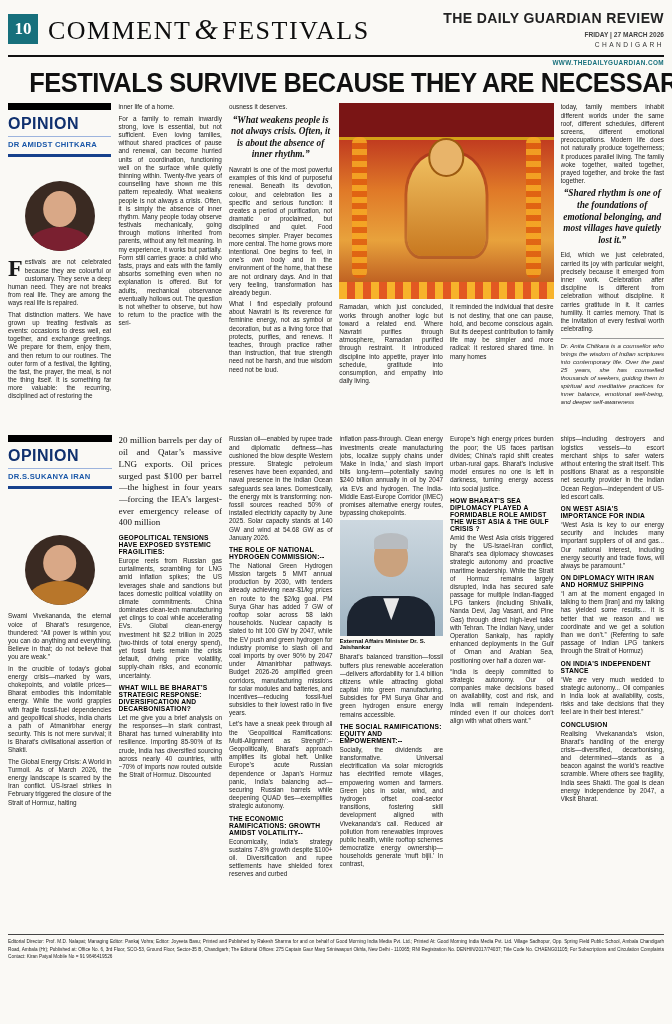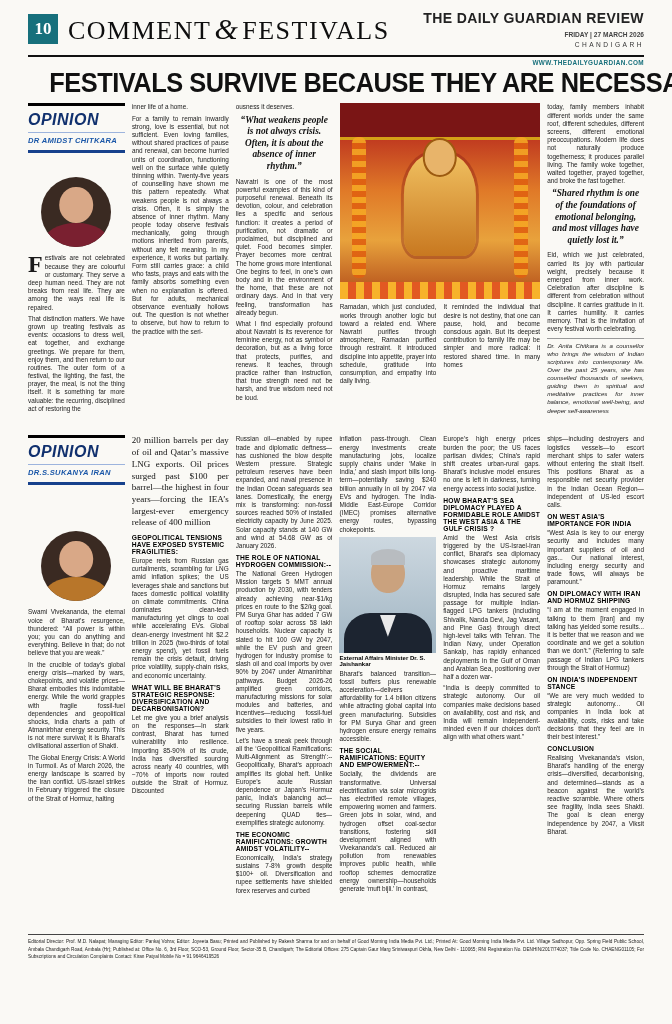--- a/index.html
+++ b/index.html
@@ -1,17 +1,17 @@
 <!DOCTYPE html>
 <html><head>
 <meta charset="utf-8">
 <style>
   html,body{margin:0;padding:0;}
   body{width:672px;height:1024px;background:#faf9f5;font-family:"Liberation Sans",sans-serif;color:#111;overflow:hidden;}
-  .page{box-sizing:border-box;width:672px;height:1024px;padding:8px 28px 6px;}
+  .page{box-sizing:border-box;width:672px;height:1024px;padding:8px 8px 6px;}
 
   
   .header{display:flex;justify-content:space-between;align-items:center;border-bottom:2px solid #111;padding-bottom:5px;}
   .header-left{display:flex;align-items:center;gap:10px;}
   .page-num{width:30px;height:30px;background:#17707c;color:#fff;font:700 17px "Liberation Serif",serif;display:flex;align-items:center;justify-content:center;}
   .section-title{font-family:"Liberation Serif",serif;font-size:26px;letter-spacing:1.5px;color:#0e0e0e;white-space:nowrap;}
   .section-title .amp{font-style:italic;font-size:30px;margin:0 3px;}
   .masthead-info{text-align:right;font-size:6.6px;line-height:1.55;color:#222;}
   .masthead-name{font-weight:700;font-size:14px;letter-spacing:.4px;}
   .date-line{font-weight:700;color:#444;}
@@ -25,21 +25,21 @@
 
   
   .article1-grid{display:flex;gap:7px;height:332px;margin-top:4px;}
   .article2-grid{display:flex;gap:7px;height:492px;}
   .a-col{flex:1;min-width:0;overflow:hidden;}
   .mid-wrap{flex:2.07;min-width:0;display:flex;flex-direction:column;overflow:hidden;}
   .mid-cols{display:flex;gap:7px;flex:1;overflow:hidden;margin-top:4px;}
   .mid-cols .a-col{height:auto;}
 
   
-  .opinion-box{border-top:3px solid #000000;border-bottom:3px solid #16418c;padding:5px 0 5px;margin-bottom:24px;font-style:italic;}
+  .opinion-box{border-top:7px solid #000000;border-bottom:3px solid #16418c;padding:5px 0 5px;margin-bottom:24px;}
   .opinion-label{font-weight:700;font-size:16px;letter-spacing:.5px;color:#10306e;}
   .opinion-byline{font-size:7.6px;font-weight:700;color:#1a57a8;margin-top:3px;letter-spacing:.3px;border-top:1px solid #9db4dd;padding-top:3px;}
   .portrait{width:70px;height:70px;border-radius:50%;margin:2px auto 7px;background:#3a2a22;position:relative;overflow:hidden;flex-shrink:0;}
   .portrait::before{content:"";position:absolute;left:50%;top:13%;transform:translateX(-50%);width:48%;height:52%;border-radius:50%;background:#d9a887;}
   .portrait::after{content:"";position:absolute;left:50%;bottom:-20%;transform:translateX(-50%);width:92%;height:55%;border-radius:50%;background:#7a2030;}
   .portrait.p2{margin-top:46px;}
   .portrait.p2::after{background:#b8762a;}
 
   
   .body-p{font-size:6.4px;line-height:1.28;text-align:justify;margin:0 0 3px;color:#1a1a1a;}

